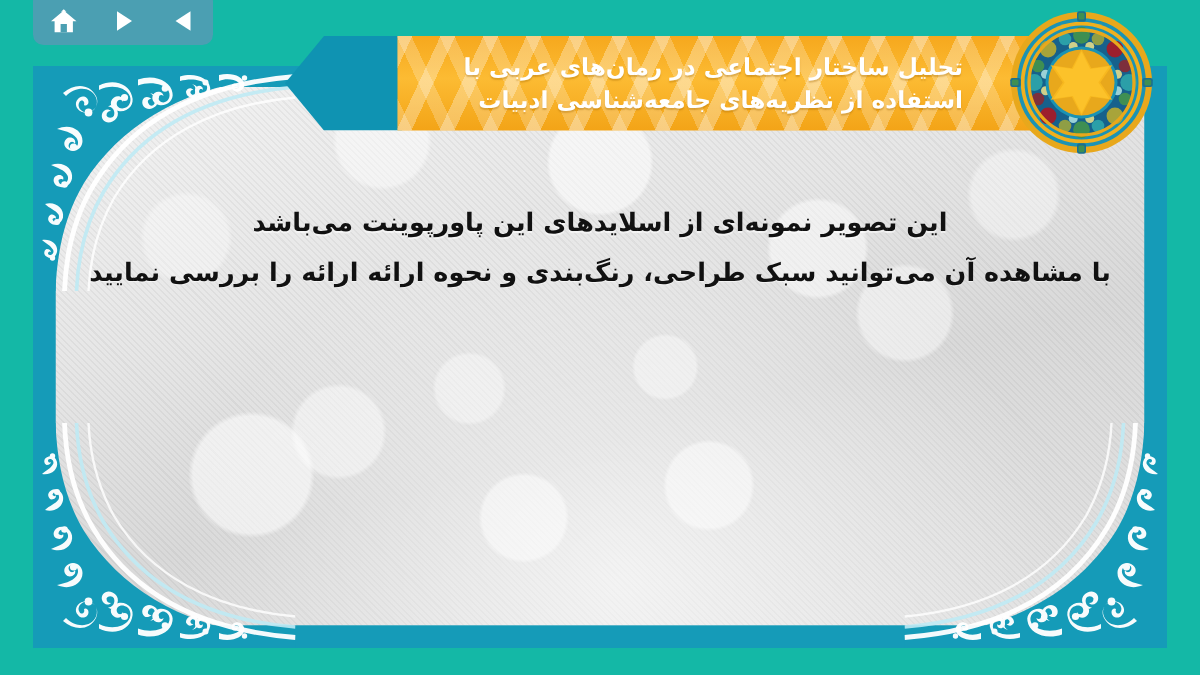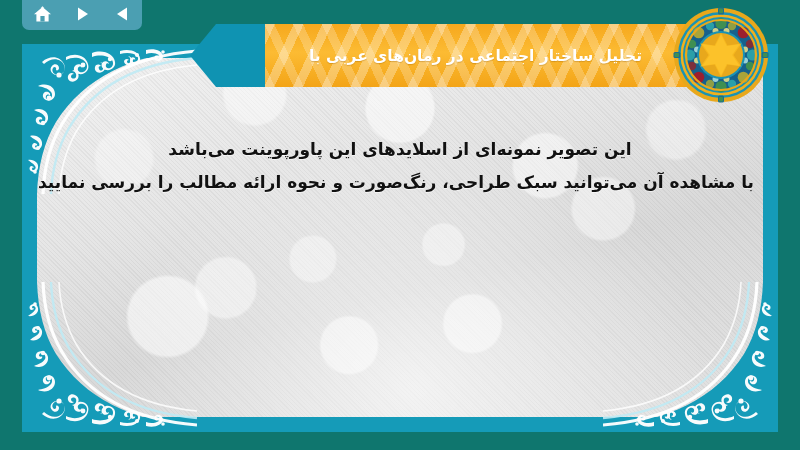--- a/index.html
+++ b/index.html
@@ -1,21 +1,21 @@
 <!DOCTYPE html>
 <html lang="fa" dir="rtl"><head>
 <meta charset="utf-8">
 <style>
   html,body{margin:0;padding:0;}
   body{
     width:800px;height:450px;overflow:hidden;
     background:#3b3b3b;
     font-family:"DejaVu Sans","Liberation Sans",sans-serif;
   }
-  #slide{position:relative;width:800px;height:450px;background:#0f766e;overflow:hidden;}
+  #slide{position:relative;width:800px;height:450px;background:#14b8a6;overflow:hidden;}
 
   
   .nav-chip{
     position:absolute;left:22px;top:-6px;width:120px;height:36px;
     background:#4b9fb2;border-radius:7px;
     display:flex;align-items:flex-end;justify-content:space-around;
     padding-bottom:4px;box-sizing:border-box;z-index:40;
   }
   .nav-btn{width:26px;height:24px;display:flex;align-items:center;justify-content:center;cursor:pointer;}
   .nav-btn svg{display:block;}
@@ -199,20 +199,21 @@
       </g>
     </svg>
   </div>
 
   <svg class="ribbon-tail" viewBox="0 0 78 63">
     <path d="M78 0 H26 L0 31.5 L26 63 H78 Z" fill="#0f93b2"></path>
   </svg>
 
   <div class="banner">
     <div class="banner-line">تحلیل ساختار اجتماعی در رمان‌های عربی با</div>
+    <div class="banner-line">استفاده از نظریه‌های جامعه‌شناسی ادبیات</div>
   </div>
 
   <svg class="medallion" viewBox="0 0 96 96">
     <circle cx="48" cy="48" r="47" fill="#e8a81c"></circle>
     <circle cx="48" cy="48" r="44" fill="#1b93b4"></circle>
     <circle cx="48" cy="48" r="40.5" fill="#f0b01e"></circle>
     <circle cx="48" cy="48" r="38" fill="#1b93b4"></circle>
     <circle cx="48" cy="48" r="35" fill="#16618c"></circle>
     <g>
       <circle cx="48" cy="16.5" r="5.6" fill="#3f8f52"></circle>
@@ -257,16 +258,16 @@
     <g fill="#3f8f52">
       <rect x="46" y="1.5" width="4" height="4.5" rx="1"></rect>
       <rect x="46" y="90" width="4" height="4.5" rx="1"></rect>
       <rect x="1.5" y="46" width="4.5" height="4" rx="1"></rect>
       <rect x="90" y="46" width="4.5" height="4" rx="1"></rect>
     </g>
   </svg>
 
   <div class="body-copy">
     <div class="body-line">این تصویر نمونه‌ای از اسلایدهای این پاورپوینت می‌باشد</div>
-    <div class="body-line">با مشاهده آن می‌توانید سبک طراحی، رنگ‌صورت و نحوه ارائه مطالب را بررسی نمایید</div>
+    <div class="body-line">با مشاهده آن می‌توانید سبک طراحی، رنگ‌بندی و نحوه ارائه ارائه را بررسی نمایید</div>
   </div>
 
 </div>
 
 </body></html>

